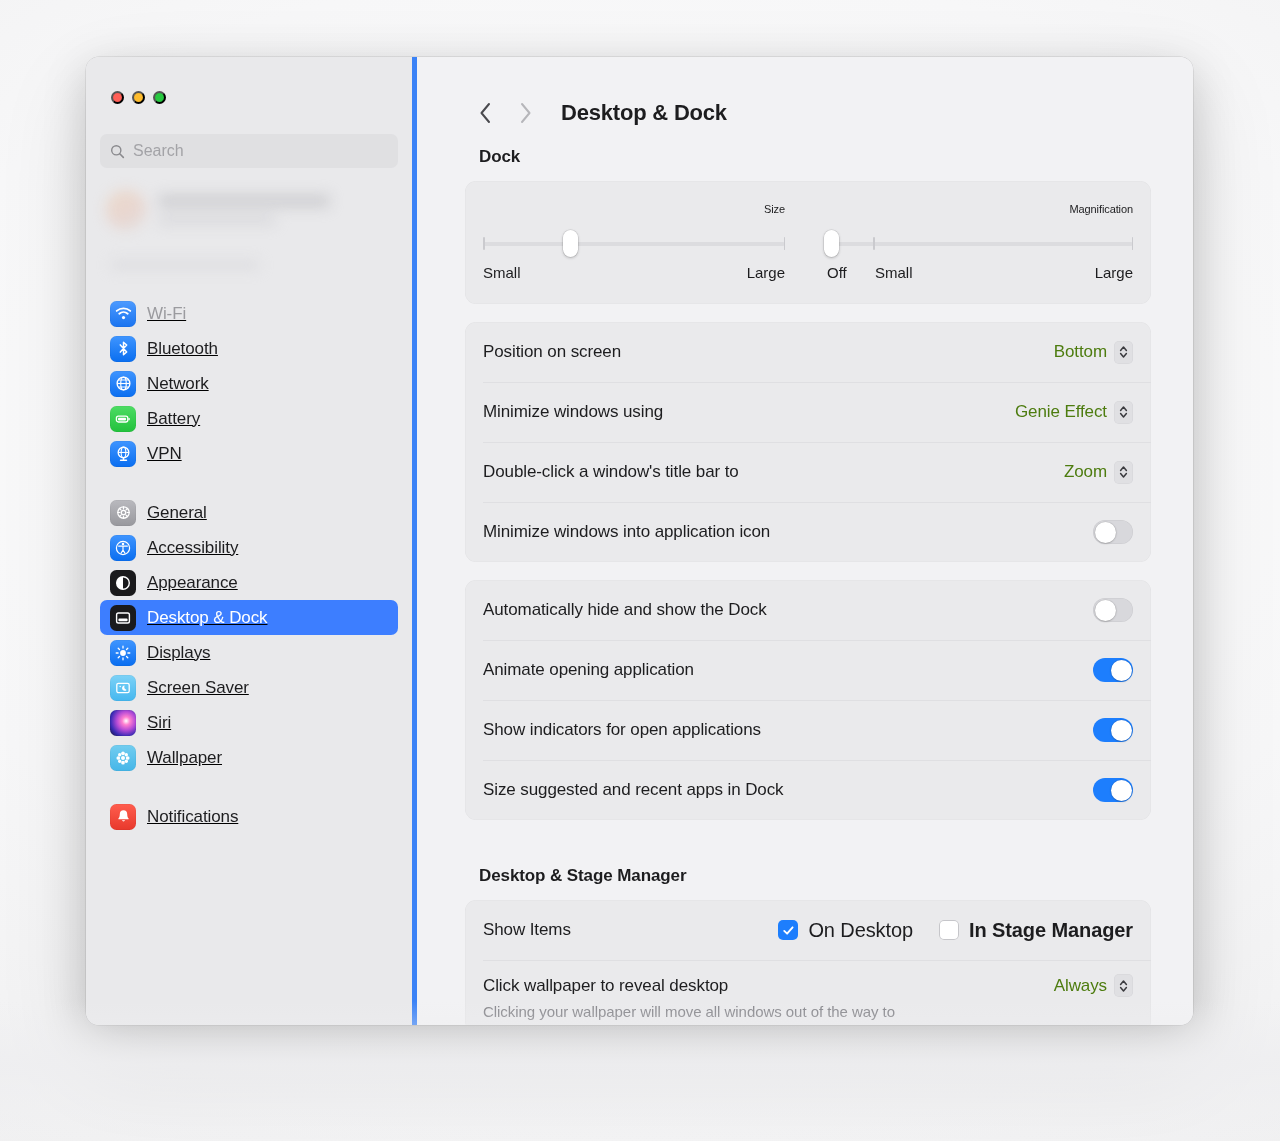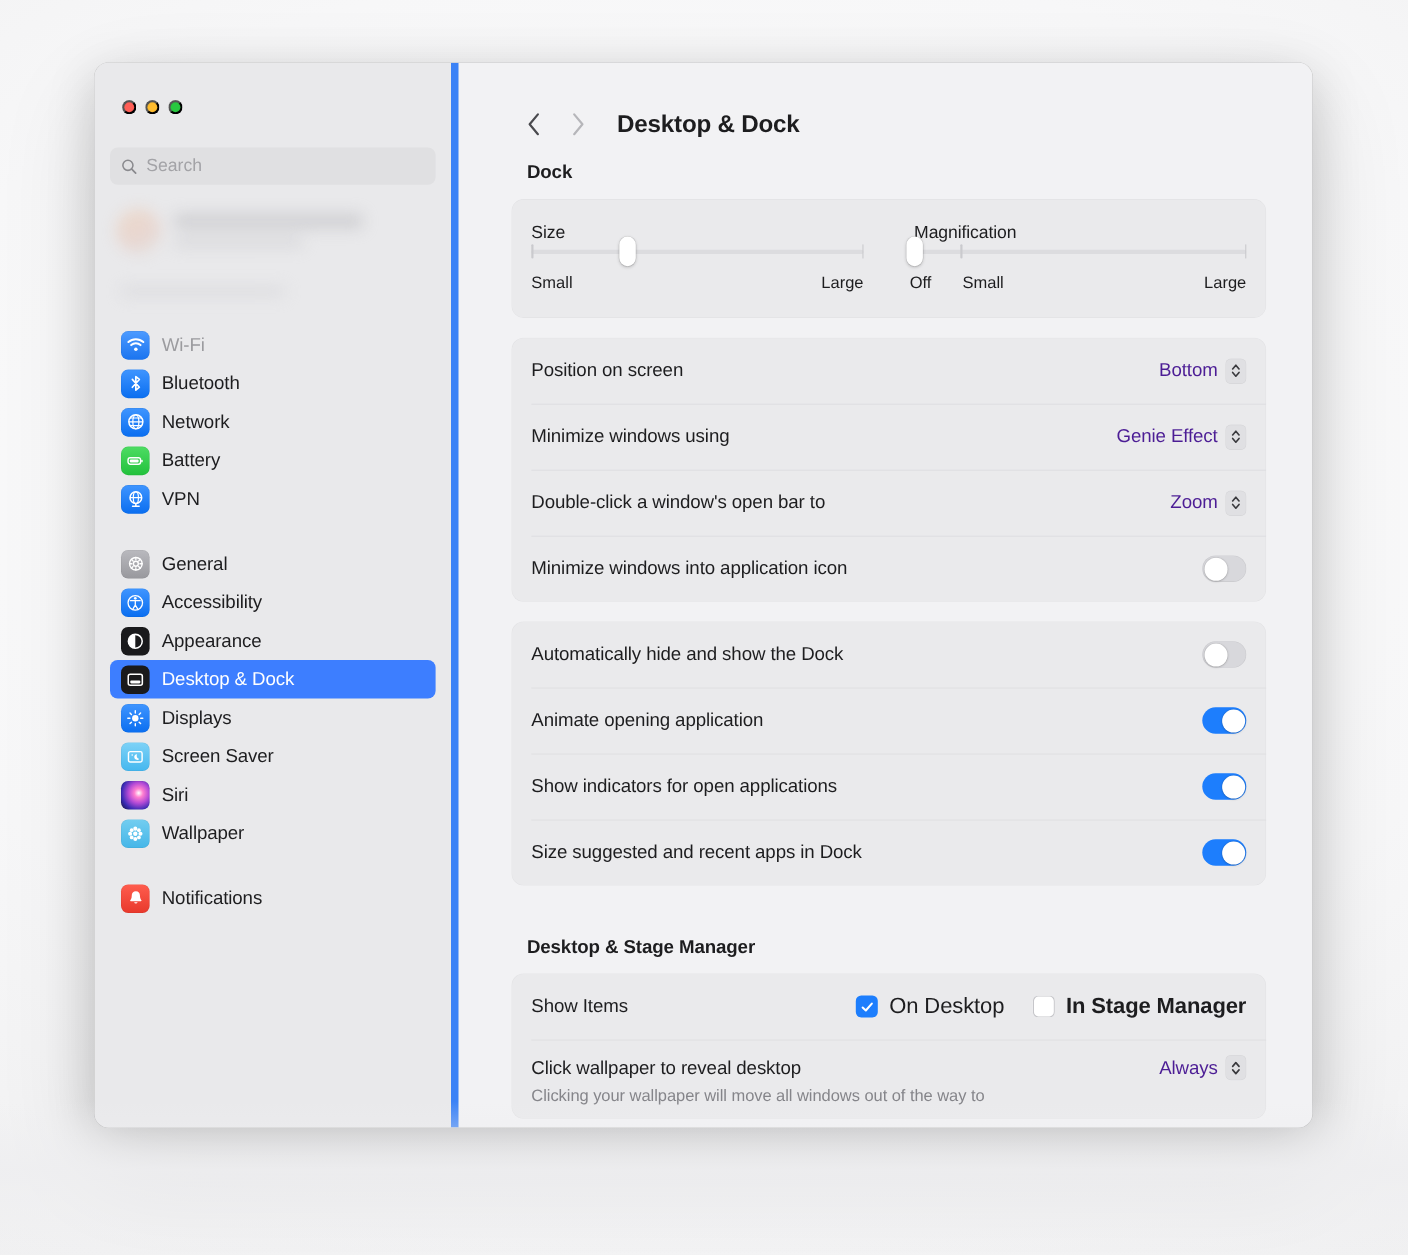--- a/index.html
+++ b/index.html
@@ -48,21 +48,21 @@
       0 12px 44px rgba(0,0,0,0.17),
       0 34px 90px rgba(0,0,0,0.12);
     background: #f2f2f4;
   }
 
   
   #sidebar {
     width: 331px;
     flex: none;
     background: #e9e9eb;
-    border-right: 7px solid #3b82f6;
+    border-right: 5px solid #3b82f6;
     padding: 0 14px;
     position: relative;
     overflow: hidden;
   }
 
   .traffic-lights {
     display: flex;
     gap: 8px;
     padding: 34px 0 0 11px;
   }
@@ -142,20 +142,21 @@
   .side-group.gap-lg { margin-top: 24px; }
 
   .side-item {
     display: flex;
     align-items: center;
     gap: 11px;
     height: 35px;
     padding: 0 10px;
     border-radius: 7px;
     cursor: default;
+    text-decoration: underline;
   }
   .side-item.selected { background: #3d7eff; }
   .side-item.selected .side-label { color: #ffffff; }
 
   .side-label {
     font-size: 17px;
     color: #1d1d1f;
     letter-spacing: -0.1px;
     white-space: nowrap;
   }
@@ -233,24 +234,25 @@
 
   
   .sliders {
     display: flex;
     padding: 22px 18px 20px 18px;
     gap: 0;
   }
   .slider-col { flex: 1; }
   .slider-col + .slider-col { margin-left: 46px; }
   .slider-title {
-    font-size: 16px;
+    font-size: 11px;
     color: #1d1d1f;
-    margin-bottom: 0;
+    margin-bottom: 21px;
     letter-spacing: -0.1px;
+    text-align: right;
   }
   .track-wrap { position: relative; height: 16px; }
   .track {
     position: absolute;
     left: 0; right: 0; top: 6px;
     height: 4px;
     border-radius: 2px;
     background: #dcdcdf;
   }
   .tick {
@@ -304,21 +306,21 @@
 
   
   .popup {
     display: flex;
     align-items: center;
     gap: 7px;
     cursor: default;
   }
   .popup-value {
     font-size: 17px;
-    color: #4c1d95;
+    color: #4d7c0f;
     letter-spacing: -0.1px;
   }
   .popup-chev {
     width: 19px; height: 23px;
     border-radius: 5px;
     background: #e0e0e3;
     display: flex;
     align-items: center;
     justify-content: center;
     box-shadow: inset 0 0 0 0.5px rgba(0,0,0,0.05);
@@ -663,21 +665,21 @@
               <span class="popup-chev">
                 <svg width="9" height="14" viewBox="0 0 9 14">
                   <polyline points="1.6,5.4 4.5,2 7.4,5.4" fill="none" stroke="#3a3a3e" stroke-width="1.5" stroke-linecap="round" stroke-linejoin="round"></polyline>
                   <polyline points="1.6,8.6 4.5,12 7.4,8.6" fill="none" stroke="#3a3a3e" stroke-width="1.5" stroke-linecap="round" stroke-linejoin="round"></polyline>
                 </svg>
               </span>
             </span>
           </div>
 
           <div class="row">
-            <span class="row-label">Double-click a window's open bar to</span>
+            <span class="row-label">Double-click a window's title bar to</span>
             <span class="row-spacer"></span>
             <span class="popup">
               <span class="popup-value">Zoom</span>
               <span class="popup-chev">
                 <svg width="9" height="14" viewBox="0 0 9 14">
                   <polyline points="1.6,5.4 4.5,2 7.4,5.4" fill="none" stroke="#3a3a3e" stroke-width="1.5" stroke-linecap="round" stroke-linejoin="round"></polyline>
                   <polyline points="1.6,8.6 4.5,12 7.4,8.6" fill="none" stroke="#3a3a3e" stroke-width="1.5" stroke-linecap="round" stroke-linejoin="round"></polyline>
                 </svg>
               </span>
             </span>

